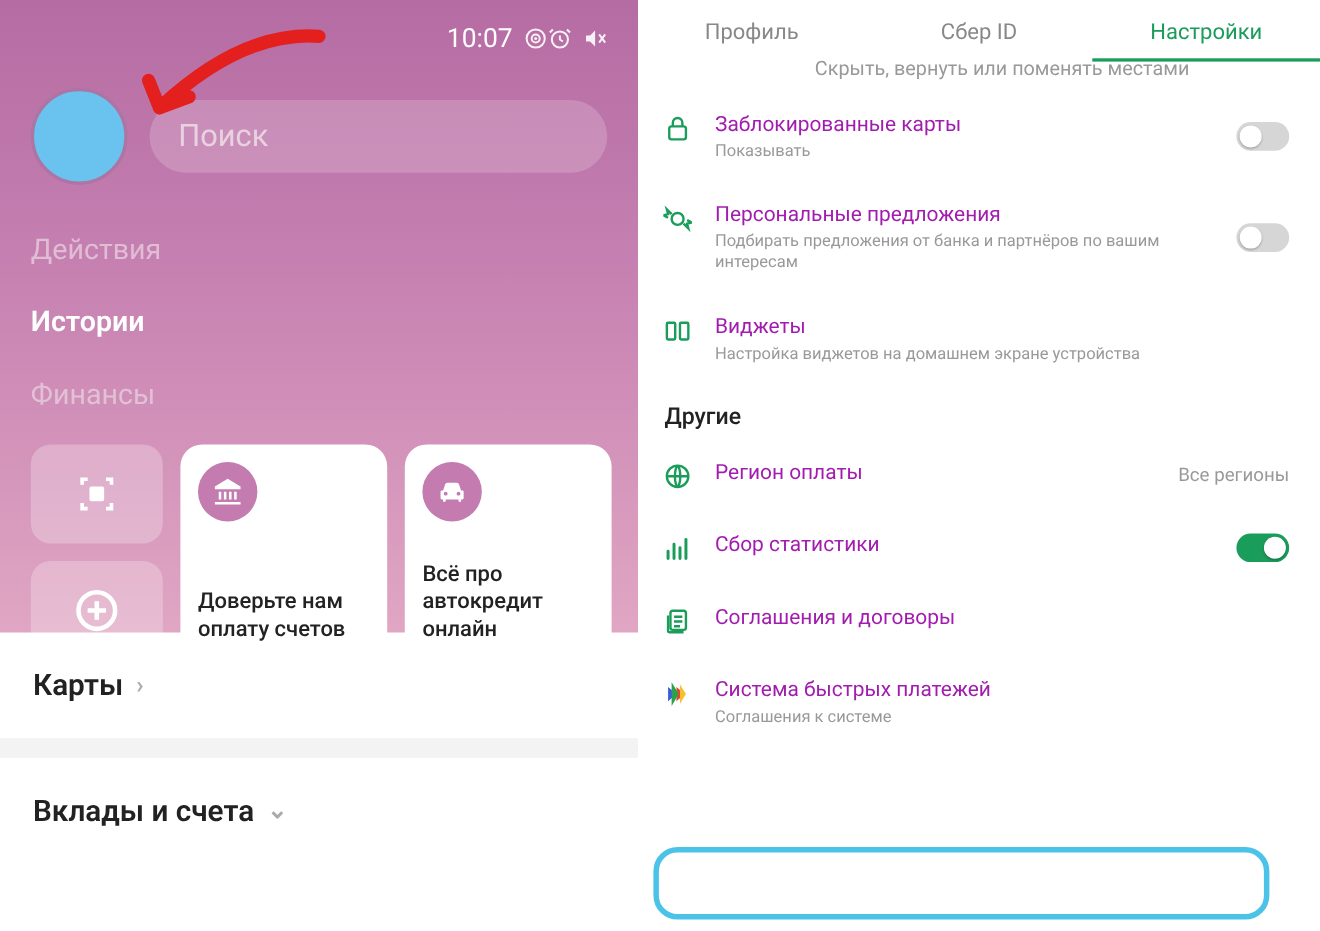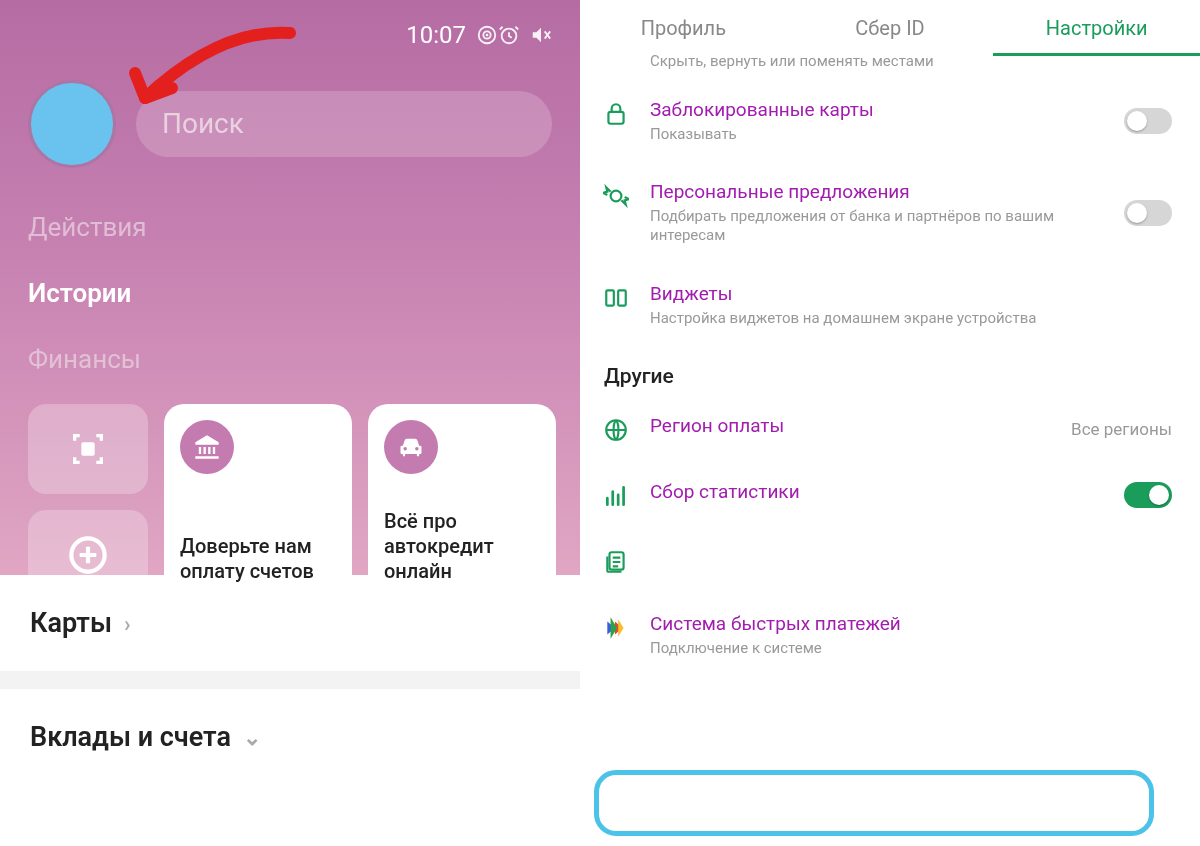--- a/index.html
+++ b/index.html
@@ -48,21 +48,21 @@
   .setting-body { flex: 1; }
   .setting-title { font-size: 19px; color: #a21caf; line-height: 1.3; }
   .setting-sub { font-size: 15px; color: #999; line-height: 1.3; margin-top: 2px; }
   .setting-value { font-size: 17px; color: #999; align-self: center; }
   .toggle { width: 48px; height: 26px; border-radius: 13px; background: #d6d6d6; position: relative; align-self: center; flex-shrink:0;}
   .toggle::after { content:""; position:absolute; width:20px; height:20px; border-radius:50%; background:#fff; top:3px; left:3px; box-shadow: 0 1px 2px rgba(0,0,0,0.3);}
   .toggle.on { background: #1a9c5a; }
   .toggle.on::after { left: auto; right: 3px; }
 
   .section-header { font-size: 21px; color: #222; padding: 18px 24px 8px 24px; font-weight: 500;}
-  .sub-only { padding-left: 70px; padding-right: 28px; font-size: 15px; color: #999; margin-top:-6px; margin-bottom: 10px;}
+  .sub-only { padding-left: 70px; padding-right: 28px; font-size: 18px; color: #999; margin-top:-6px; margin-bottom: 10px; text-align: center;}
 
   .highlight { position: absolute; border: 5px solid #4bc3e8; border-radius: 22px; pointer-events: none; }
 
   .green-ico { stroke: #1a9c5a; fill: none; stroke-width: 2; }
 </style>
 </head>
 <body>
 
 <div class="left">
   <div class="purple">
@@ -230,31 +230,34 @@
     <div class="toggle on"></div>
   </div>
 
   <div class="setting">
     <div class="setting-icon">
       <svg width="26" height="26" viewBox="0 0 24 24" class="green-ico">
           <rect x="6" y="3" width="13" height="16" rx="2"></rect>
           <path d="M4 7v13a1 1 0 001 1h12M9 8h7M9 12h7M9 16h5"></path>
         </svg>
     </div>
+    <div class="setting-body">
+      <div class="setting-title">Соглашения и договоры</div>
+    </div>
   </div>
 
   <div class="setting">
     <div class="setting-icon">
       <svg width="26" height="26" viewBox="0 0 24 24">
           <path d="M4 6l7 6-7 6z" fill="#3b5cde"></path>
           <path d="M11 6l7 6-7 6z" fill="#e84433"></path>
           <path d="M7 2l6 10-6 10z" fill="#2aa24c"></path>
           <path d="M14 4l5 8-5 8z" fill="#f6c02c"></path>
         </svg>
     </div>
     <div class="setting-body">
       <div class="setting-title">Система быстрых платежей</div>
-      <div class="setting-sub">Подключение к системе</div>
+      <div class="setting-sub">Соглашения к системе</div>
     </div>
   </div>
 
   <div class="highlight" style="left:14px; top:770px; width:560px; height:66px;"></div>
 </div>
 
 </body></html>

